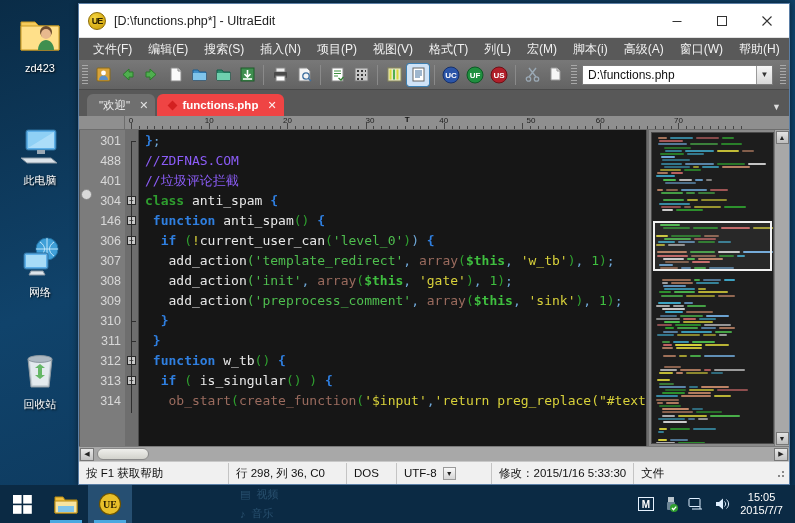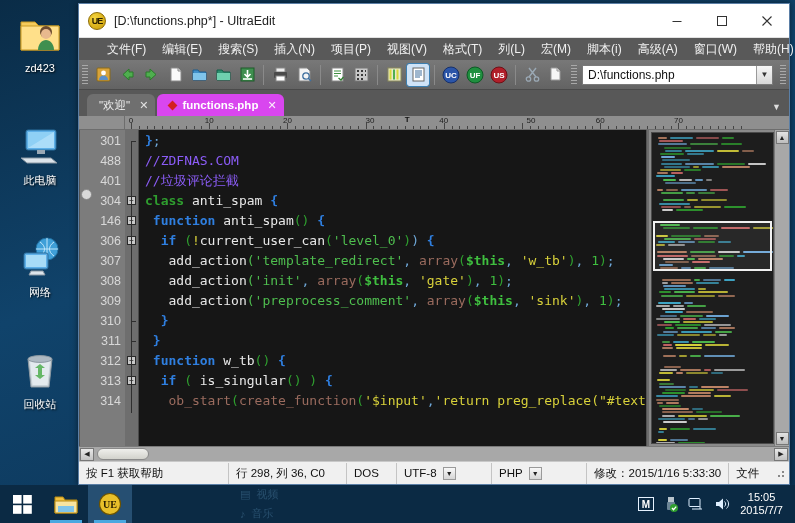--- a/index.html
+++ b/index.html
@@ -51,21 +51,21 @@
   }
   #title-text { font-size:12.5px; color:#222; flex:1; }
   .wbtn {
     width:45px; height:33px; display:flex;align-items:center;justify-content:center;
     color:#333;
   }
 
   
   #menubar {
     height:22px; background:#595959; display:flex; align-items:center;
-    padding-left:20px; flex:0 0 22px;
+    padding-left:6px; flex:0 0 22px;
   }
   .menu-item {
     color:#f1f1f1; font-size:12px; padding:2px 8px; white-space:nowrap;
   }
 
   
   #toolbar {
     height:30px; background:#6e6e6e; display:flex; align-items:center;
     flex:0 0 30px;
     background:linear-gradient(#787878,#636363);
@@ -99,21 +99,21 @@
   #tabbar {
     height:26px; background:#585858; display:flex; align-items:flex-end;
     padding-left:8px; flex:0 0 26px; position:relative;
   }
   .tab {
     height:22px; display:flex; align-items:center; padding:0 7px 0 12px;
     font-size:11.5px; border-radius:6px 6px 0 0; margin-right:2px;
     white-space:nowrap;
   }
   .tab.inactive { background:#6f6f6f; color:#ededed; }
-  .tab.active { background:#d946ef; color:#fff; font-weight:bold; }
+  .tab.active { background:#ef4444; color:#fff; font-weight:bold; }
   .tab-dot { width:7px;height:7px;background:#d32020;transform:rotate(45deg);margin-right:6px;flex:0 0 7px;}
   .tab-x { margin-left:9px; font-size:11px; opacity:.9; }
   #tabbar-menu { position:absolute; right:8px; bottom:4px; color:#ddd; font-size:9px; }
 
   
   #editor-body { flex:1; display:flex; flex-direction:column; background:#8a8a8a; min-height:0; }
   #ruler {
     height:14px; background:#8f8f8f; display:flex; position:relative;
     border-bottom:1px solid #6d6d6d; flex:0 0 14px; overflow:hidden;
   }
@@ -831,24 +831,20 @@
     </div>
 
     <div id="statusbar">
       <div class="sb-cell" style="width:150px">按 F1 获取帮助</div>
       <div class="sb-cell" style="width:118px">行 298, 列 36, C0</div>
       <div class="sb-cell" style="width:50px">DOS</div>
       <div class="sb-cell" style="width:95px">
         <span>UTF-8</span>
         <span class="sb-drop">▼</span>
       </div>
-      <div class="sb-cell" style="width:95px">
-        <span>PHP</span>
-        <span class="sb-drop">▼</span>
-      </div>
       <div class="sb-cell">
         <span>修改：</span>
         <span>2015/1/16 5:33:30</span>
       </div>
       <div class="sb-cell" style="border-right:none">文件</div>
       <div id="sb-grip"></div>
     </div>
 
   </div>
 

